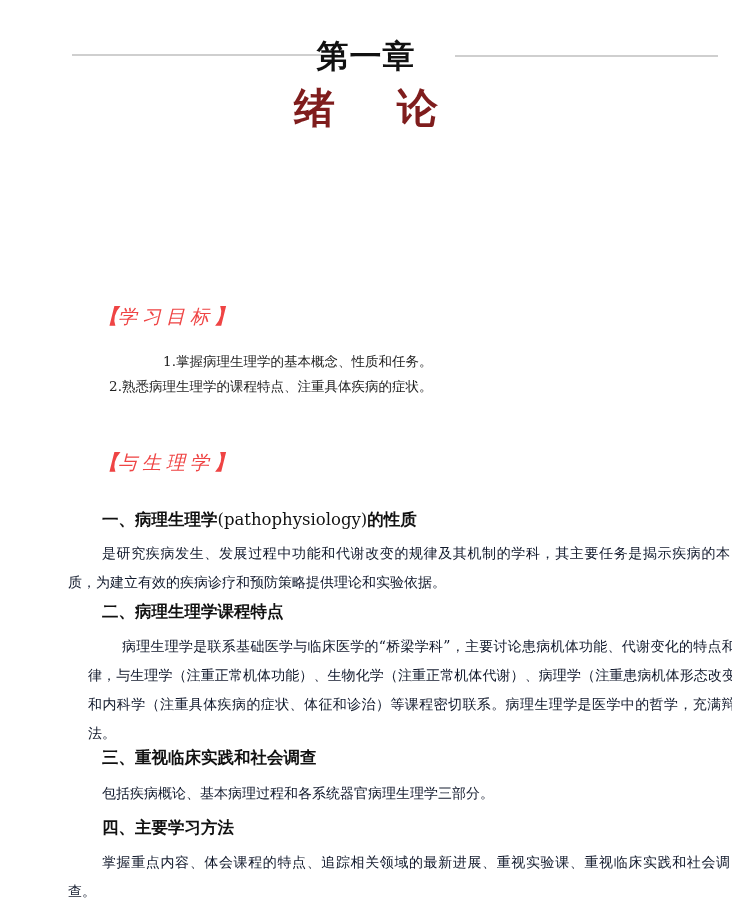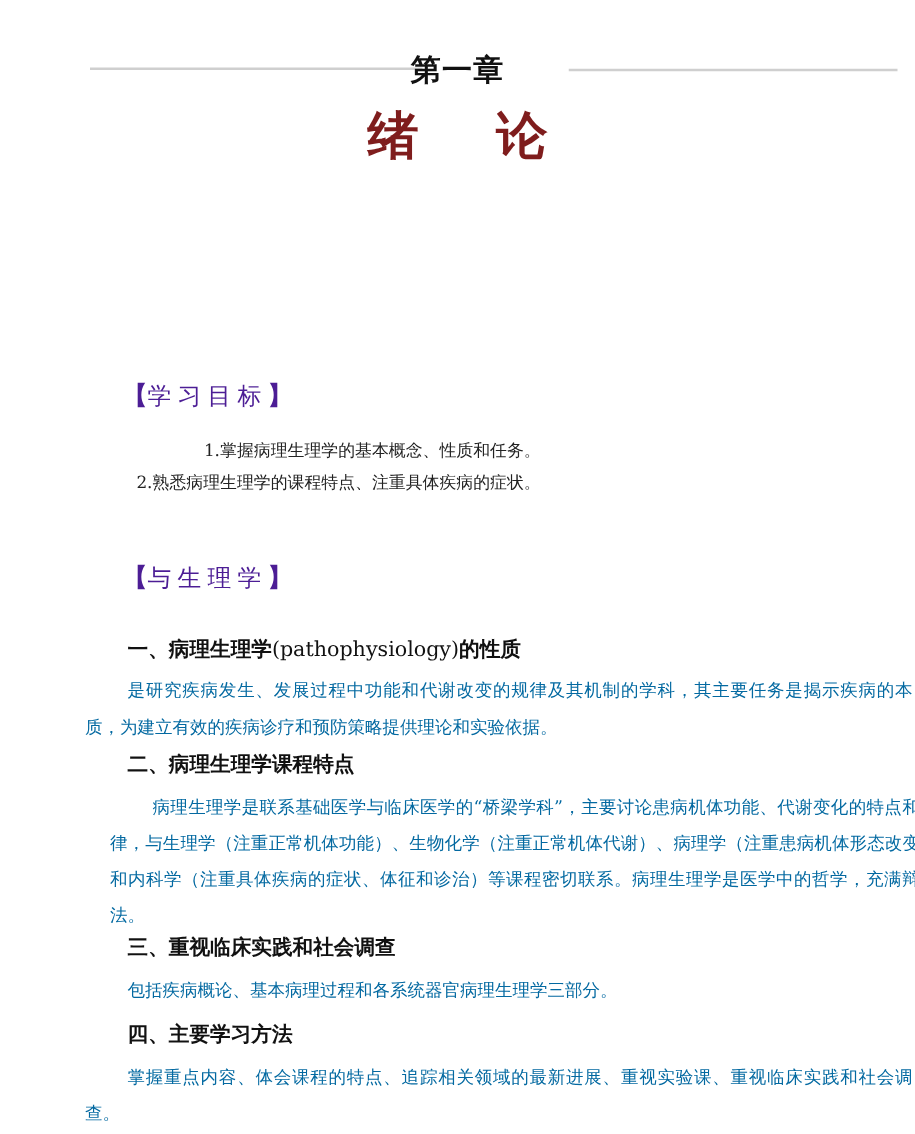--- a/index.html
+++ b/index.html
@@ -22,21 +22,21 @@
     }
     .rule-left { left: 72px; top: 54px; width: 266px; }
     .rule-right { left: 455px; top: 55px; width: 263px; }
 
     .chapter-num {
       position: absolute;
       left: 0; width: 732px;
       top: 36px;
       text-align: center;
       font-family: "DejaVu Sans", "Liberation Sans", sans-serif;
-      font-size: 24px;
+      font-size: 32px;
       font-weight: bold;
       letter-spacing: 1px;
       line-height: 40px;
       color: #111;
     }
     .chapter-title {
       position: absolute;
       left: 0; width: 732px;
       top: 86px;
       text-align: center;
@@ -48,21 +48,22 @@
     }
     .chapter-title span { display: inline-block; }
     .chapter-title .gap { width: 62px; }
 
     .box-heading {
       position: absolute;
       left: 98px;
       font-size: 19px;
       letter-spacing: 5px;
       line-height: 28px;
-      color: #4c1d95;
+      color: #ef4444;
+      font-style: italic;
     }
     .box-heading .br { font-weight: bold; font-size: 20px; letter-spacing: 0; }
 
     .goals {
       position: absolute;
       left: 104px;
       top: 349px;
       margin: 0; padding: 0;
       list-style: none;
       font-size: 13.5px;
@@ -83,21 +84,21 @@
       white-space: nowrap;
     }
     .sec-heading .latin { font-weight: normal; }
 
     .para {
       position: absolute;
       left: 68px;
       width: 662px;
       font-size: 14px;
       line-height: 29px;
-      color: #0369a1;
+      color: #0f172a;
       text-indent: 34px;
       text-align: justify;
       margin: 0;
     }
   </style>
 </head>
 <body>
 
 <div class="rule rule-left"></div>
 <div class="rule rule-right"></div>

